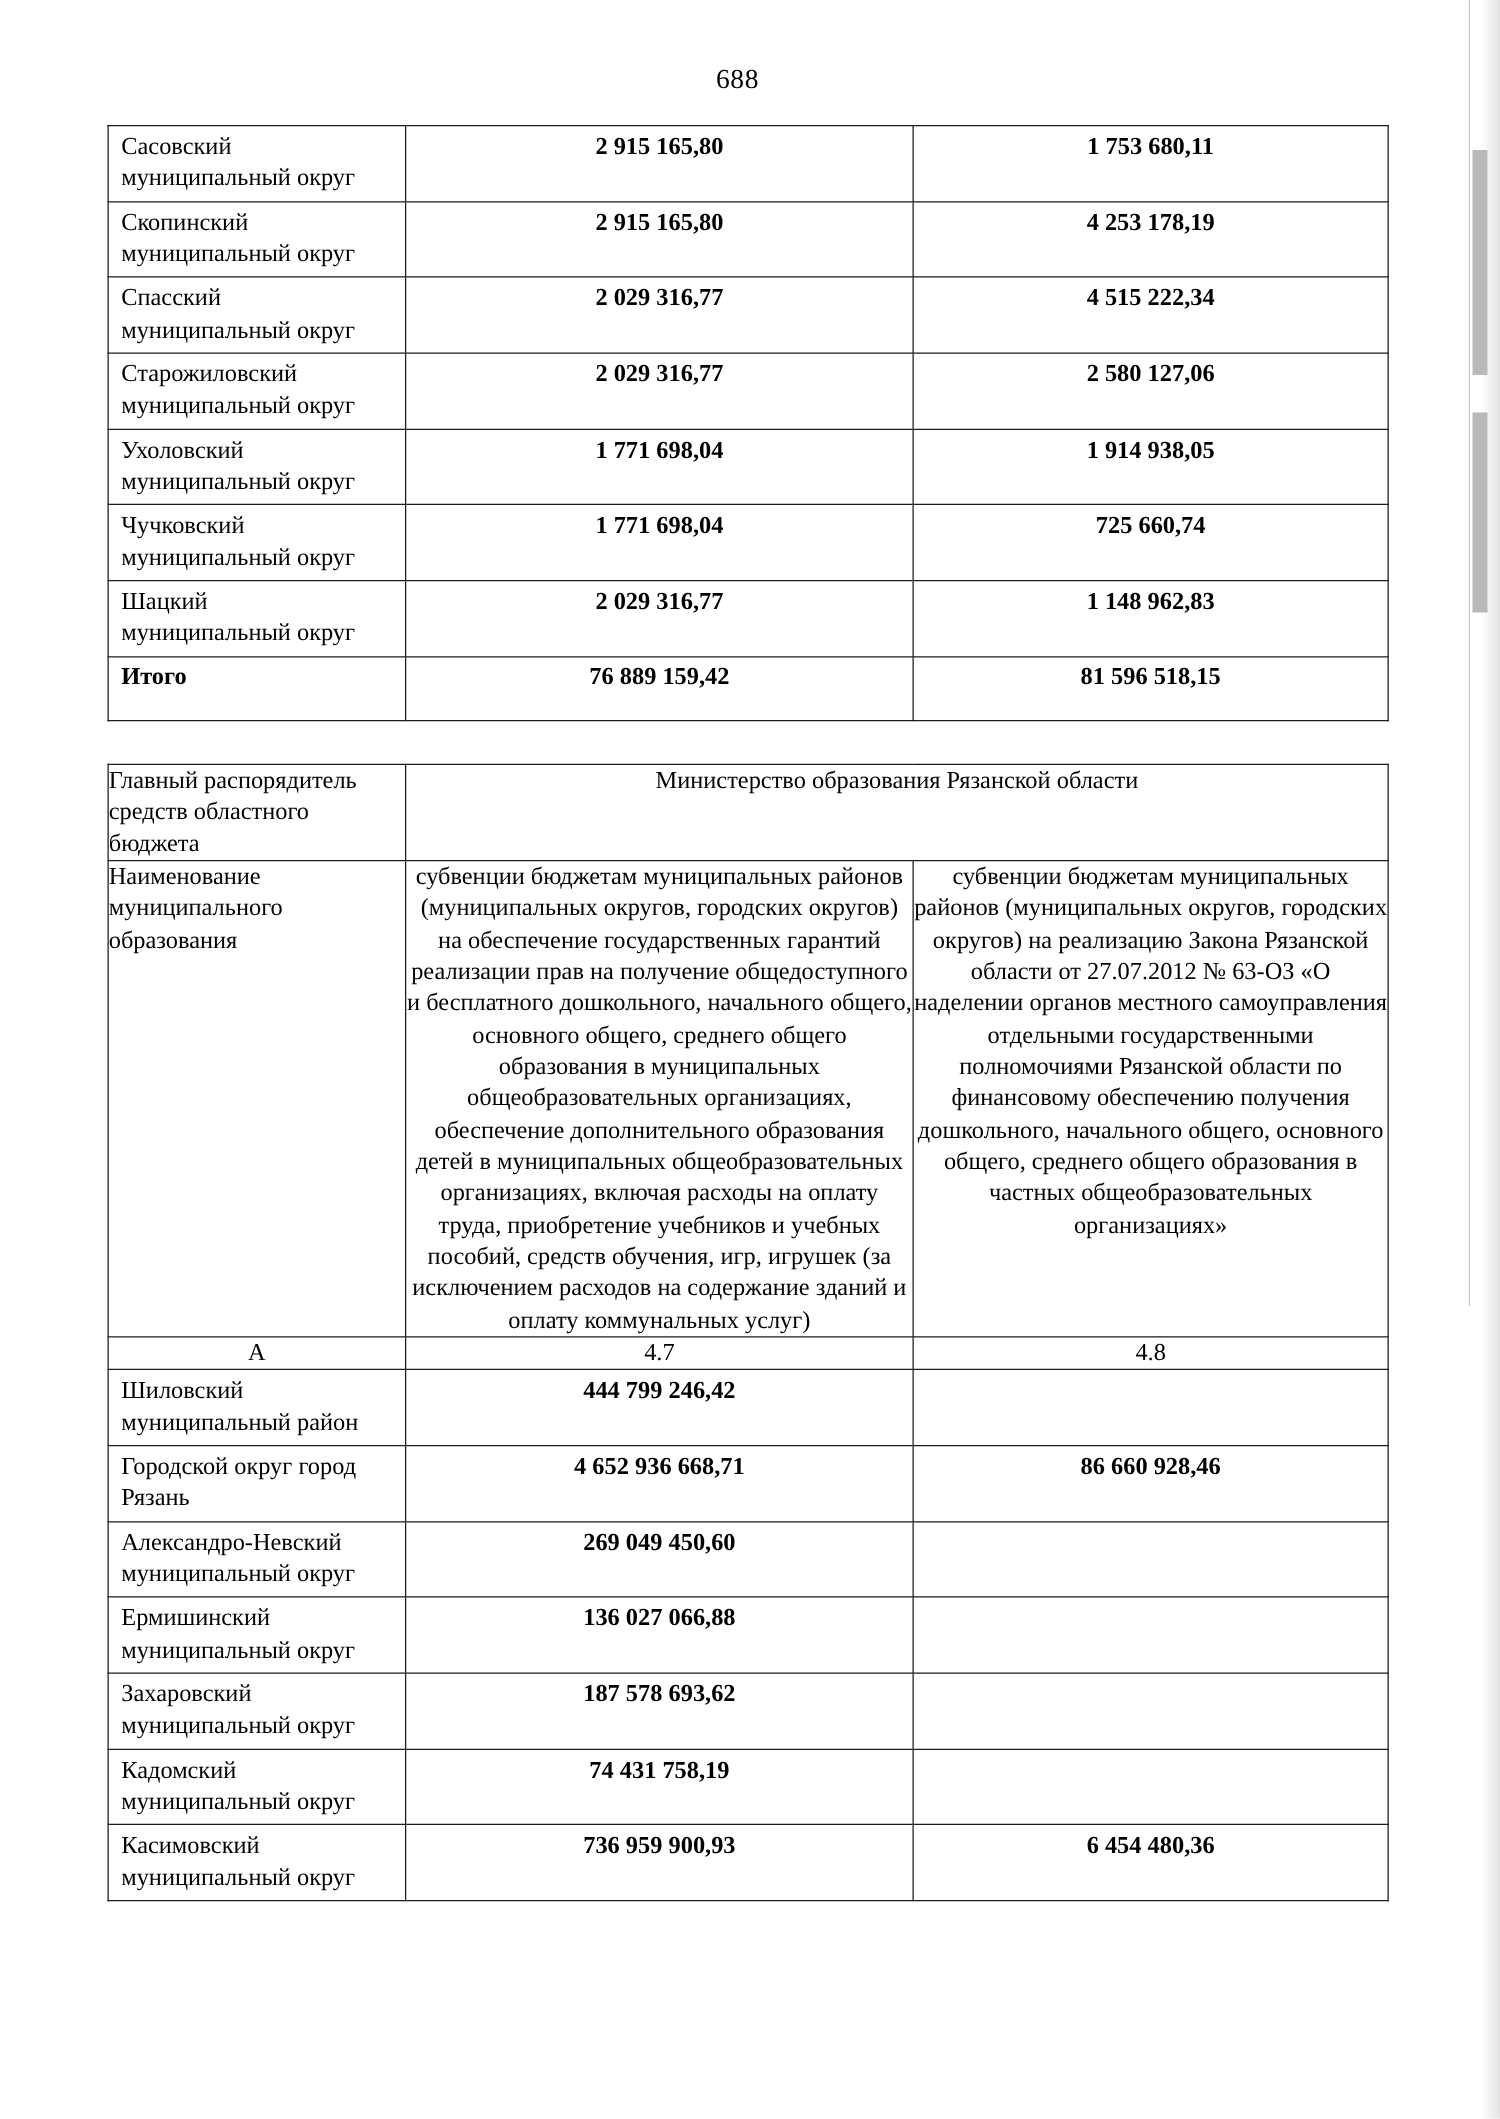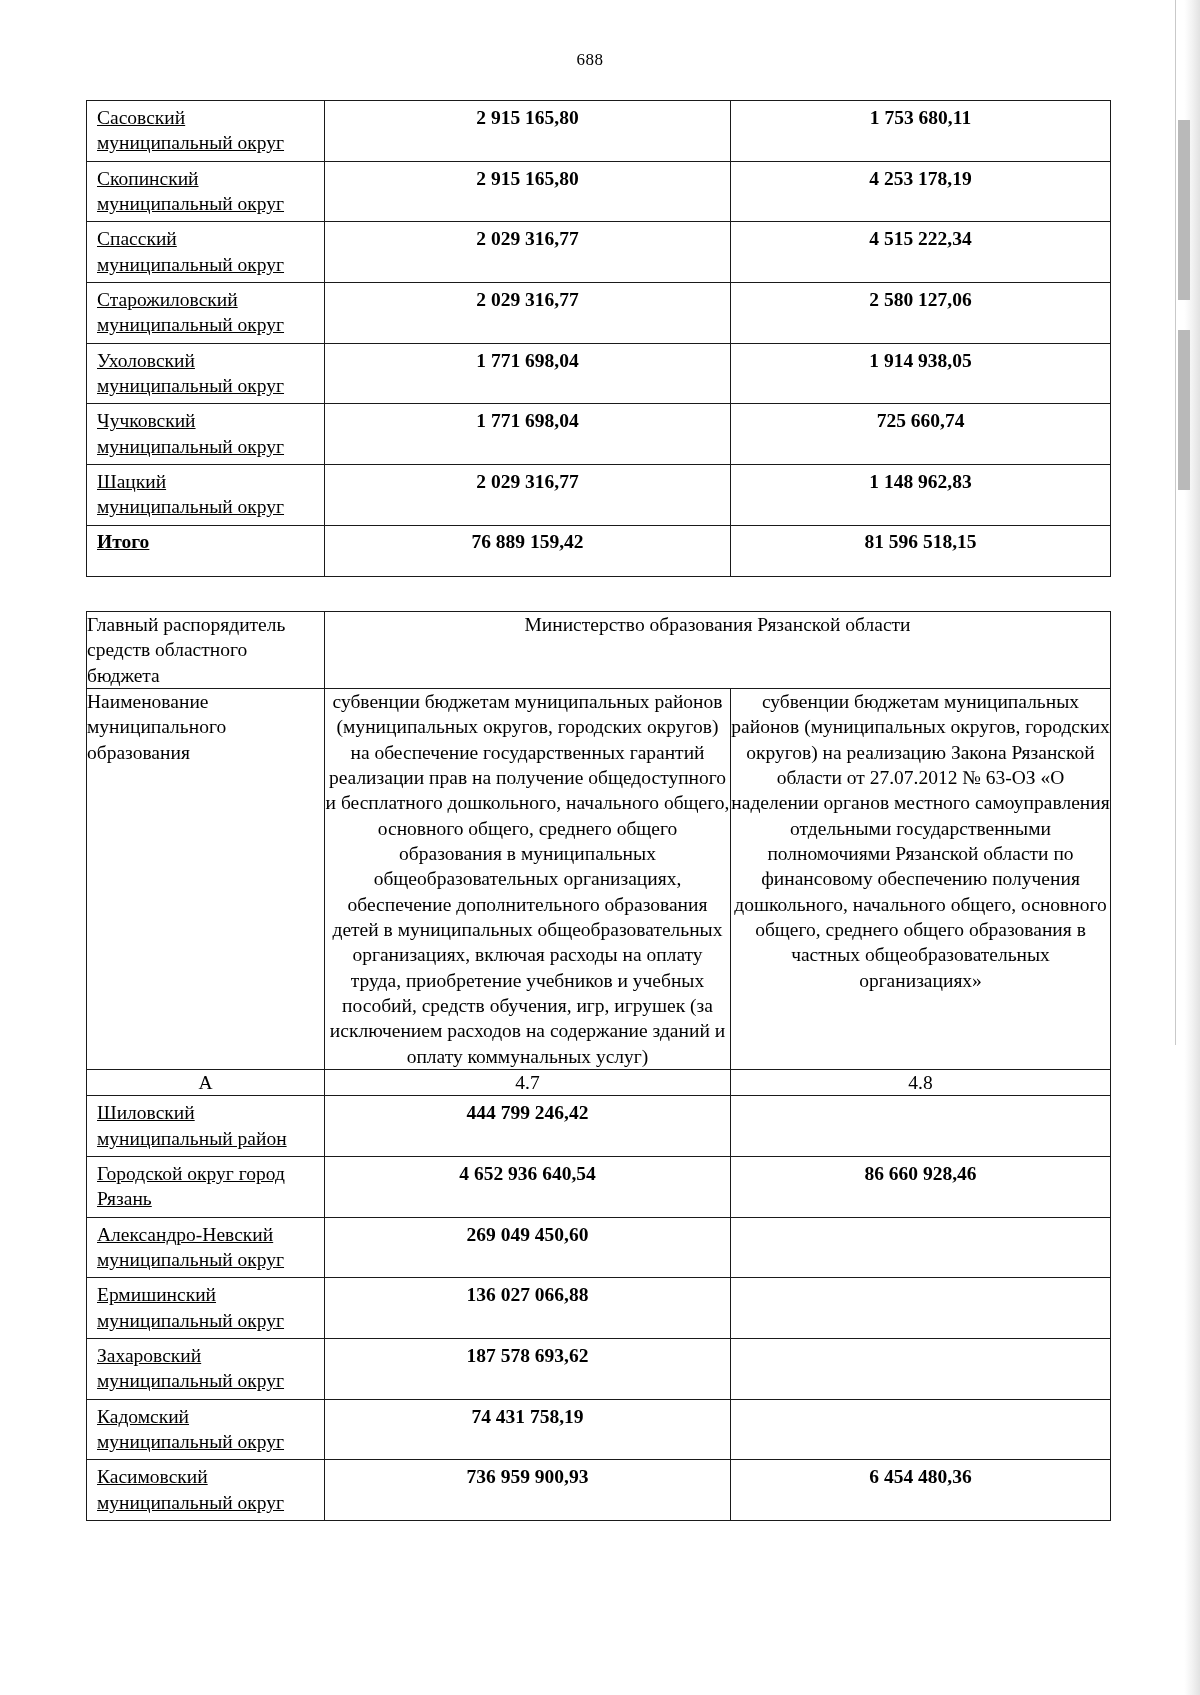--- a/index.html
+++ b/index.html
@@ -42,21 +42,21 @@
   }
   .scan-blob.a { top: 120px;  height: 180px; }
   .scan-blob.b { top: 330px;  height: 160px; }
 
   .page-number {
     position: absolute;
     top: 50px;
     left: 0;
     width: 1180px;
     text-align: center;
-    font-size: 17px;
+    font-size: 22px;
     letter-spacing: 0.5px;
   }
 
   .sheet {
     position: absolute;
     left: 86px;
     top: 100px;
     width: 1024px;
   }
 
@@ -76,21 +76,20 @@
   
   col.c-name { width: 238px; }
   col.c-v1   { width: 406px; }
   col.c-v2   { width: 380px; }
 
   .cell-name {
     padding: 4px 6px 5px 10px;
     text-align: left;
     min-height: 50px;
     box-sizing: border-box;
-    text-decoration: underline;
   }
   .cell-num {
     padding: 4px 6px 5px 6px;
     text-align: center;
     vertical-align: bottom;
     font-weight: bold;
   }
   td.num-cell { vertical-align: bottom; }
   .cell-name span.l1 { display: block; }
   .cell-name span.l2 { display: block; }
@@ -306,21 +305,21 @@
           </td>
         </tr>
         <tr>
           <td>
             <div class="cell-name">
               <span class="l1">Городской округ город</span>
               <span class="l2">Рязань</span>
             </div>
           </td>
           <td class="num-cell">
-            <div class="cell-num">4 652 936 640,54</div>
+            <div class="cell-num">4 652 936 668,71</div>
           </td>
           <td class="num-cell">
             <div class="cell-num">86 660 928,46</div>
           </td>
         </tr>
         <tr>
           <td>
             <div class="cell-name">
               <span class="l1">Александро-Невский</span>
               <span class="l2">муниципальный округ</span>

